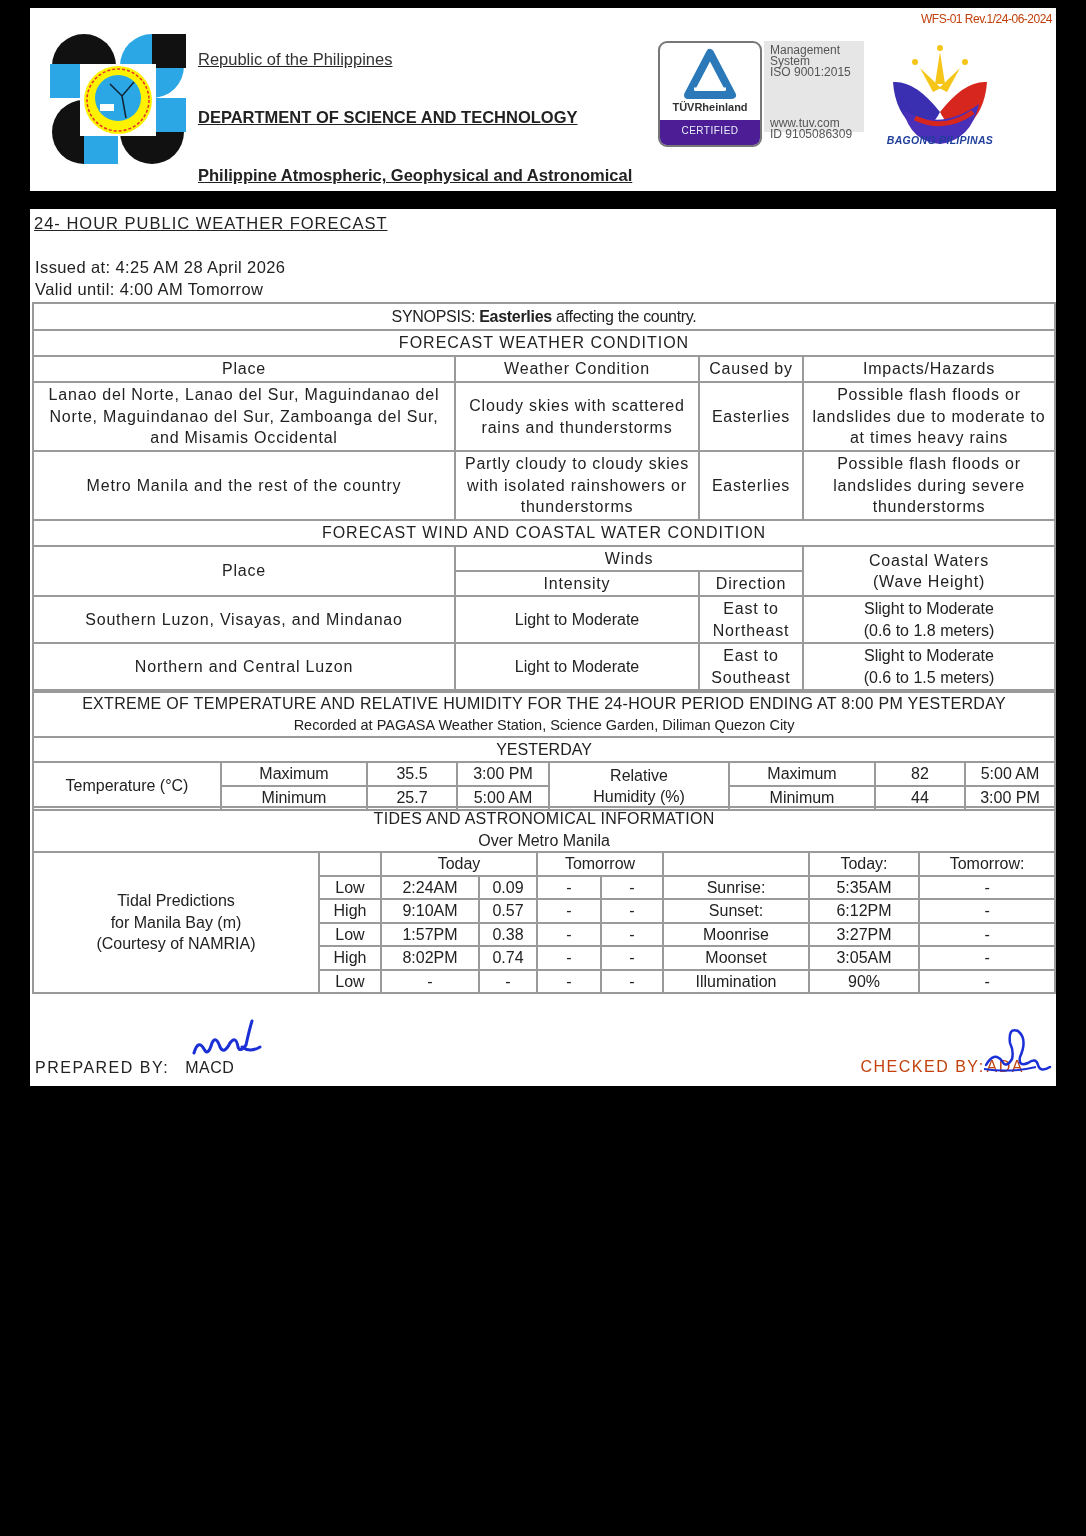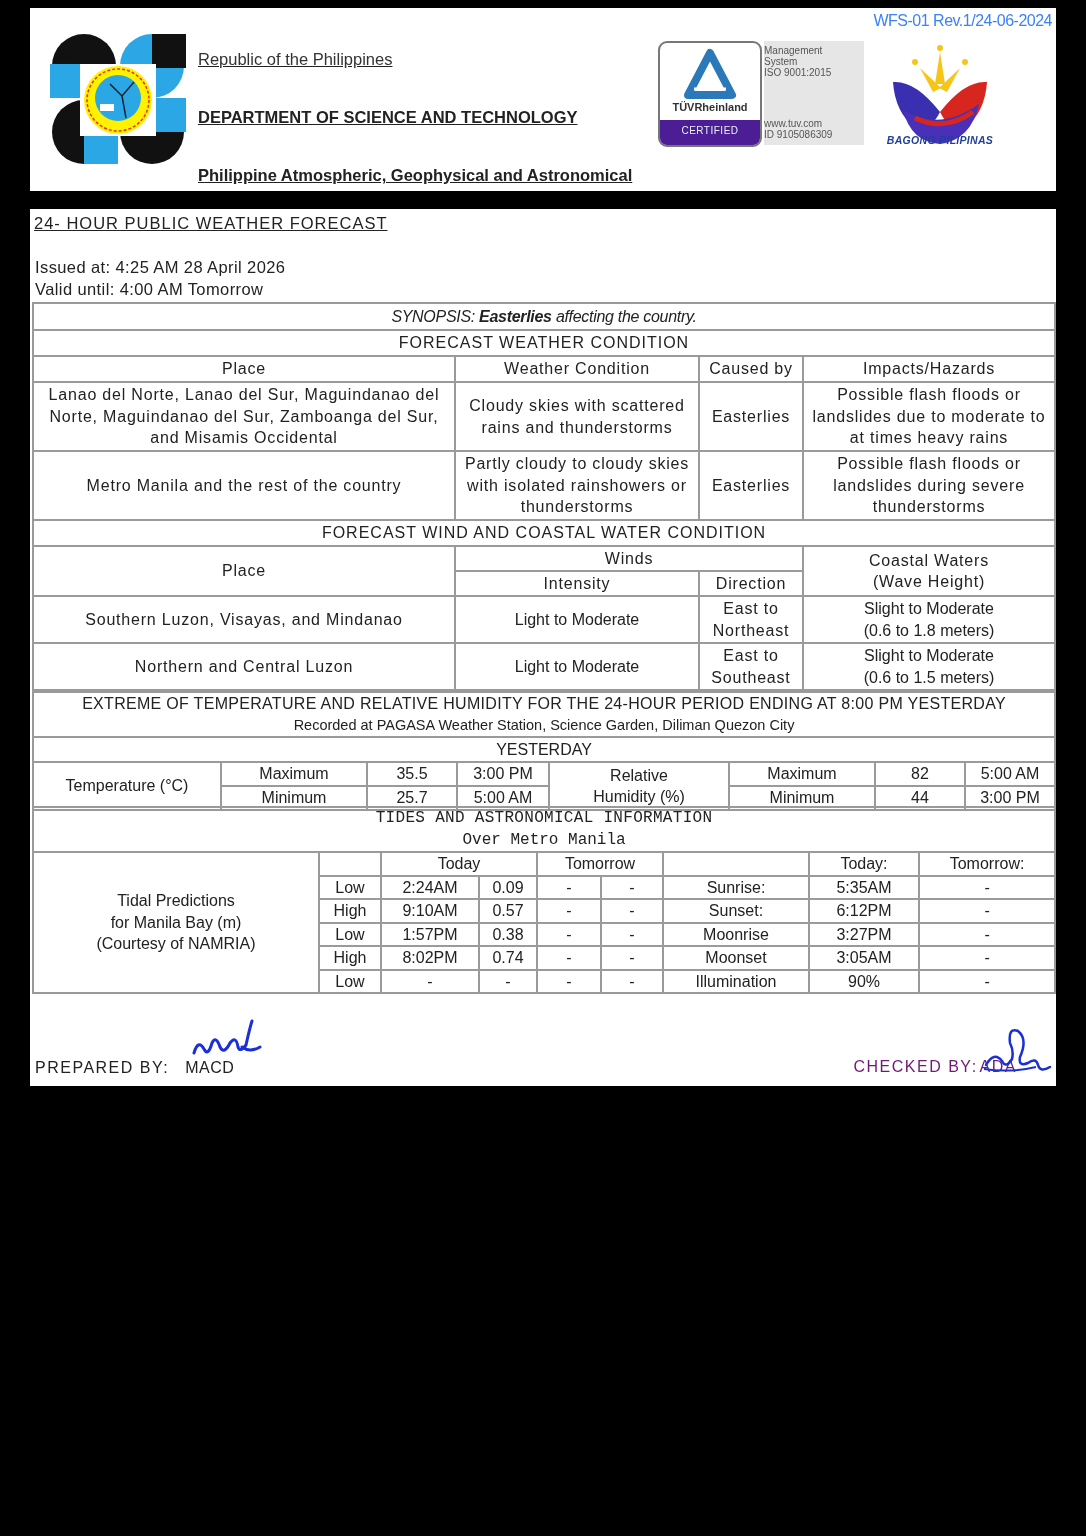--- a/index.html
+++ b/index.html
@@ -6,36 +6,36 @@
   body {
     width: 1086px; height: 1536px; background: #000;
     position: relative; overflow: hidden;
     font-family: "Liberation Sans", "DejaVu Sans", sans-serif; color: #111;
   }
   .header-panel {
     position: absolute; left: 30px; top: 8px; width: 1026px; height: 183px;
     background: #fff;
   }
   .form-code {
-    position: absolute; right: 4px; top: 4px; font-size: 16px; letter-spacing: -0.5px; color: #3b82f6;
+    position: absolute; right: 4px; top: 4px; font-size: 12px; letter-spacing: -0.5px; color: #c2410c;
   }
   .logo-pagasa { position: absolute; left: 20px; top: 26px; width: 136px; height: 130px; }
   .agency-block { position: absolute; left: 168px; top: 40px; font-size: 16.5px; line-height: 23px; color: #222; text-decoration: underline; }
   .agency-block .muted { color: #333; }
   .agency-block .bold { font-weight: bold; color: #222; margin-top: 35px; }
   .tuv-badge {
     position: absolute; left: 628px; top: 33px; width: 206px; height: 104px;
   }
   .tuv-box {
     position: absolute; left: 0; top: 0; width: 100px; height: 102px;
     border: 2px solid #777; border-radius: 9px; background: #fff; overflow: hidden;
   }
   .tuv-box .brand { position: absolute; left: 0; right: 0; top: 58px; text-align: center; font-size: 11px; font-weight: bold; color: #333; }
   .tuv-box .cert { position: absolute; left: 0; right: 0; bottom: 0; height: 25px; background: #4c1d95; color: #e8f2fb; font-size: 10px; text-align: center; line-height: 22px; letter-spacing: 0.5px; }
-  .tuv-side { position: absolute; left: 106px; top: 0; width: 100px; height: 104px; background: #e6e6e6; font-size: 10px; color: #555; line-height: 11px; padding: 4px 0; box-sizing: border-box; }
+  .tuv-side { position: absolute; left: 106px; top: 0; width: 100px; height: 91px; background: #e6e6e6; font-size: 12px; color: #555; line-height: 11px; padding: 4px 6px; box-sizing: border-box; }
   .tuv-side .gap { height: 20px; }
   .bp-logo { position: absolute; left: 845px; top: 24px; width: 130px; height: 130px; }
   .bp-label { position: absolute; left: 845px; top: 126px; width: 130px; text-align: center; font-size: 10.5px; font-weight: bold; font-style: italic; color: #1f3f9b; letter-spacing: 0.3px; }
 
   .doc-panel {
     position: absolute; left: 30px; top: 209px; width: 1026px; height: 877px; background: #fff;
   }
   .doc-title {
     position: absolute; left: 4px; top: 5px; font-size: 16.5px; letter-spacing: 1px; text-decoration: underline; color: #222;
   }
@@ -50,21 +50,21 @@
   .synopsis-row td { text-align: left; font-size: 21px; letter-spacing: -0.3px; padding-left: 3px; line-height: 24px; }
   .synopsis-row b { font-weight: bold; }
   .section-head { letter-spacing: 1px; }
   .spaced { letter-spacing: 0.8px; }
   .small td { font-size: 15px; line-height: 20px; }
   .extreme-head { font-size: 15px; line-height: 17px; letter-spacing: 0.3px; }
   .extreme-head .sub { font-size: 14.5px; letter-spacing: 0; }
 
   .footer-prepared { position: absolute; left: 5px; top: 850px; font-size: 16px; letter-spacing: 1.5px; color: #222; }
   .footer-prepared .who { margin-left: 16px; letter-spacing: 0.5px; }
-  .footer-checked { position: absolute; right: 39px; top: 849px; font-size: 16px; letter-spacing: 1.5px; color: #701a75; }
+  .footer-checked { position: absolute; right: 32px; top: 849px; font-size: 16px; letter-spacing: 1.5px; color: #c2410c; }
   .sig-prepared { position: absolute; left: 160px; top: 808px; width: 80px; height: 44px; }
   .sig-checked { position: absolute; left: 950px; top: 812px; width: 76px; height: 60px; }
 </style>
 </head>
 <body>
 
 <div class="header-panel">
   <div class="form-code">WFS-01 Rev.1/24-06-2024</div>
 
   <svg class="logo-pagasa" viewBox="0 0 136 130">
@@ -136,21 +136,21 @@
   <div class="valid">Valid until: 4:00 AM Tomorrow</div>
 
   <table class="grid" style="top:93px;">
     <colgroup>
       <col style="width:422px">
         <col style="width:244px">
         <col style="width:104px">
         <col style="width:252px">
     </colgroup>
     <tbody>
-        <tr class="synopsis-row" style="height:27px;font-style:italic;">
+        <tr class="synopsis-row" style="height:27px;">
       <td colspan="4">
         <span>SYNOPSIS:</span>
         <b>Easterlies</b>
         <span>affecting the country.</span>
       </td>
     </tr>
     <tr style="height:26px;padding-left:9px;">
       <td colspan="4" class="section-head">FORECAST WEATHER CONDITION</td>
     </tr>
     <tr style="height:26px;" class="spaced">
@@ -275,21 +275,21 @@
         <col style="width:62px">
         <col style="width:98px">
         <col style="width:58px">
       <col style="width:64px">
         <col style="width:62px">
         <col style="width:146px">
         <col style="width:110px">
         <col style="width:136px">
     </colgroup>
     <tbody>
-        <tr style="height:44px;font-family:Liberation Mono, monospace;">
+        <tr style="height:44px;">
       <td colspan="9" class="extreme-head">
         <div style="font-size:16px;">TIDES AND ASTRONOMICAL INFORMATION</div>
         <div class="sub" style="font-size:16px;">Over Metro Manila</div>
       </td>
     </tr>
     <tr class="small" style="height:23px;">
       <td rowspan="6">
         <div>Tidal Predictions</div>
         <div>for Manila Bay (m)</div>
         <div>(Courtesy of NAMRIA)</div>

